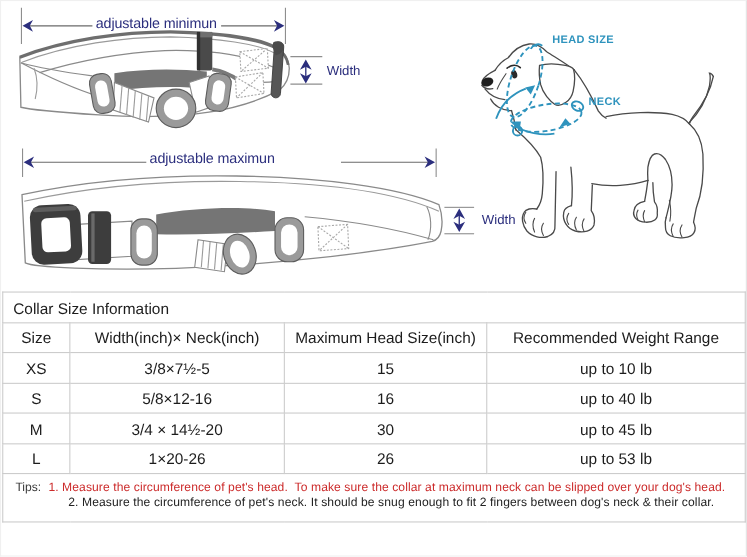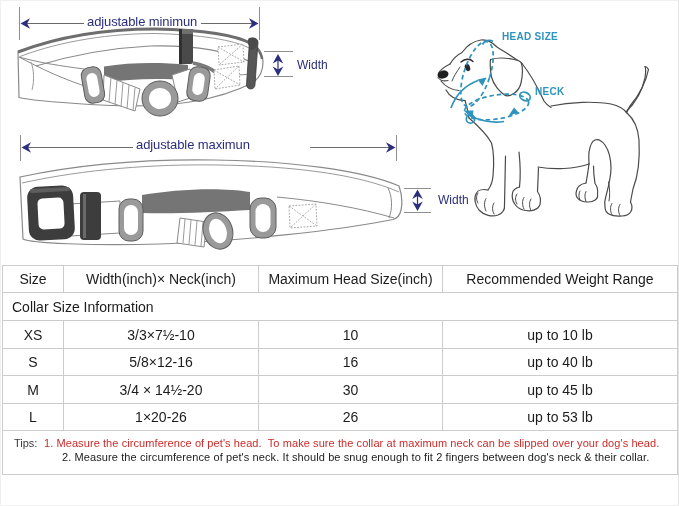--- a/index.html
+++ b/index.html
@@ -20,33 +20,33 @@
 <div id="frame"></div>
 <div id="tblwrap">
 <table>
 <colgroup>
         <col style="width:61px">
         <col style="width:195px">
         <col style="width:184px">
         <col style="width:235px">
       </colgroup>
 <tbody>
-        <tr style="height:27px">
+        <tr style="height:28px">
+          <td colspan="4" class="t">Collar Size Information</td>
+        </tr>
+<tr style="height:27px">
           <td>Size</td>
           <td>Width(inch)× Neck(inch)</td>
           <td>Maximum Head Size(inch)</td>
           <td>Recommended Weight Range</td>
         </tr>
 <tr style="height:28px">
-          <td colspan="4" class="t">Collar Size Information</td>
-        </tr>
-<tr style="height:28px">
           <td>XS</td>
-          <td>3/3×7½-10</td>
-          <td>10</td>
+          <td>3/8×7½-5</td>
+          <td>15</td>
           <td>up to 10 lb</td>
         </tr>
 <tr style="height:27px">
           <td>S</td>
           <td>5/8×12-16</td>
           <td>16</td>
           <td>up to 40 lb</td>
         </tr>
 <tr style="height:28px">
           <td>M</td>

